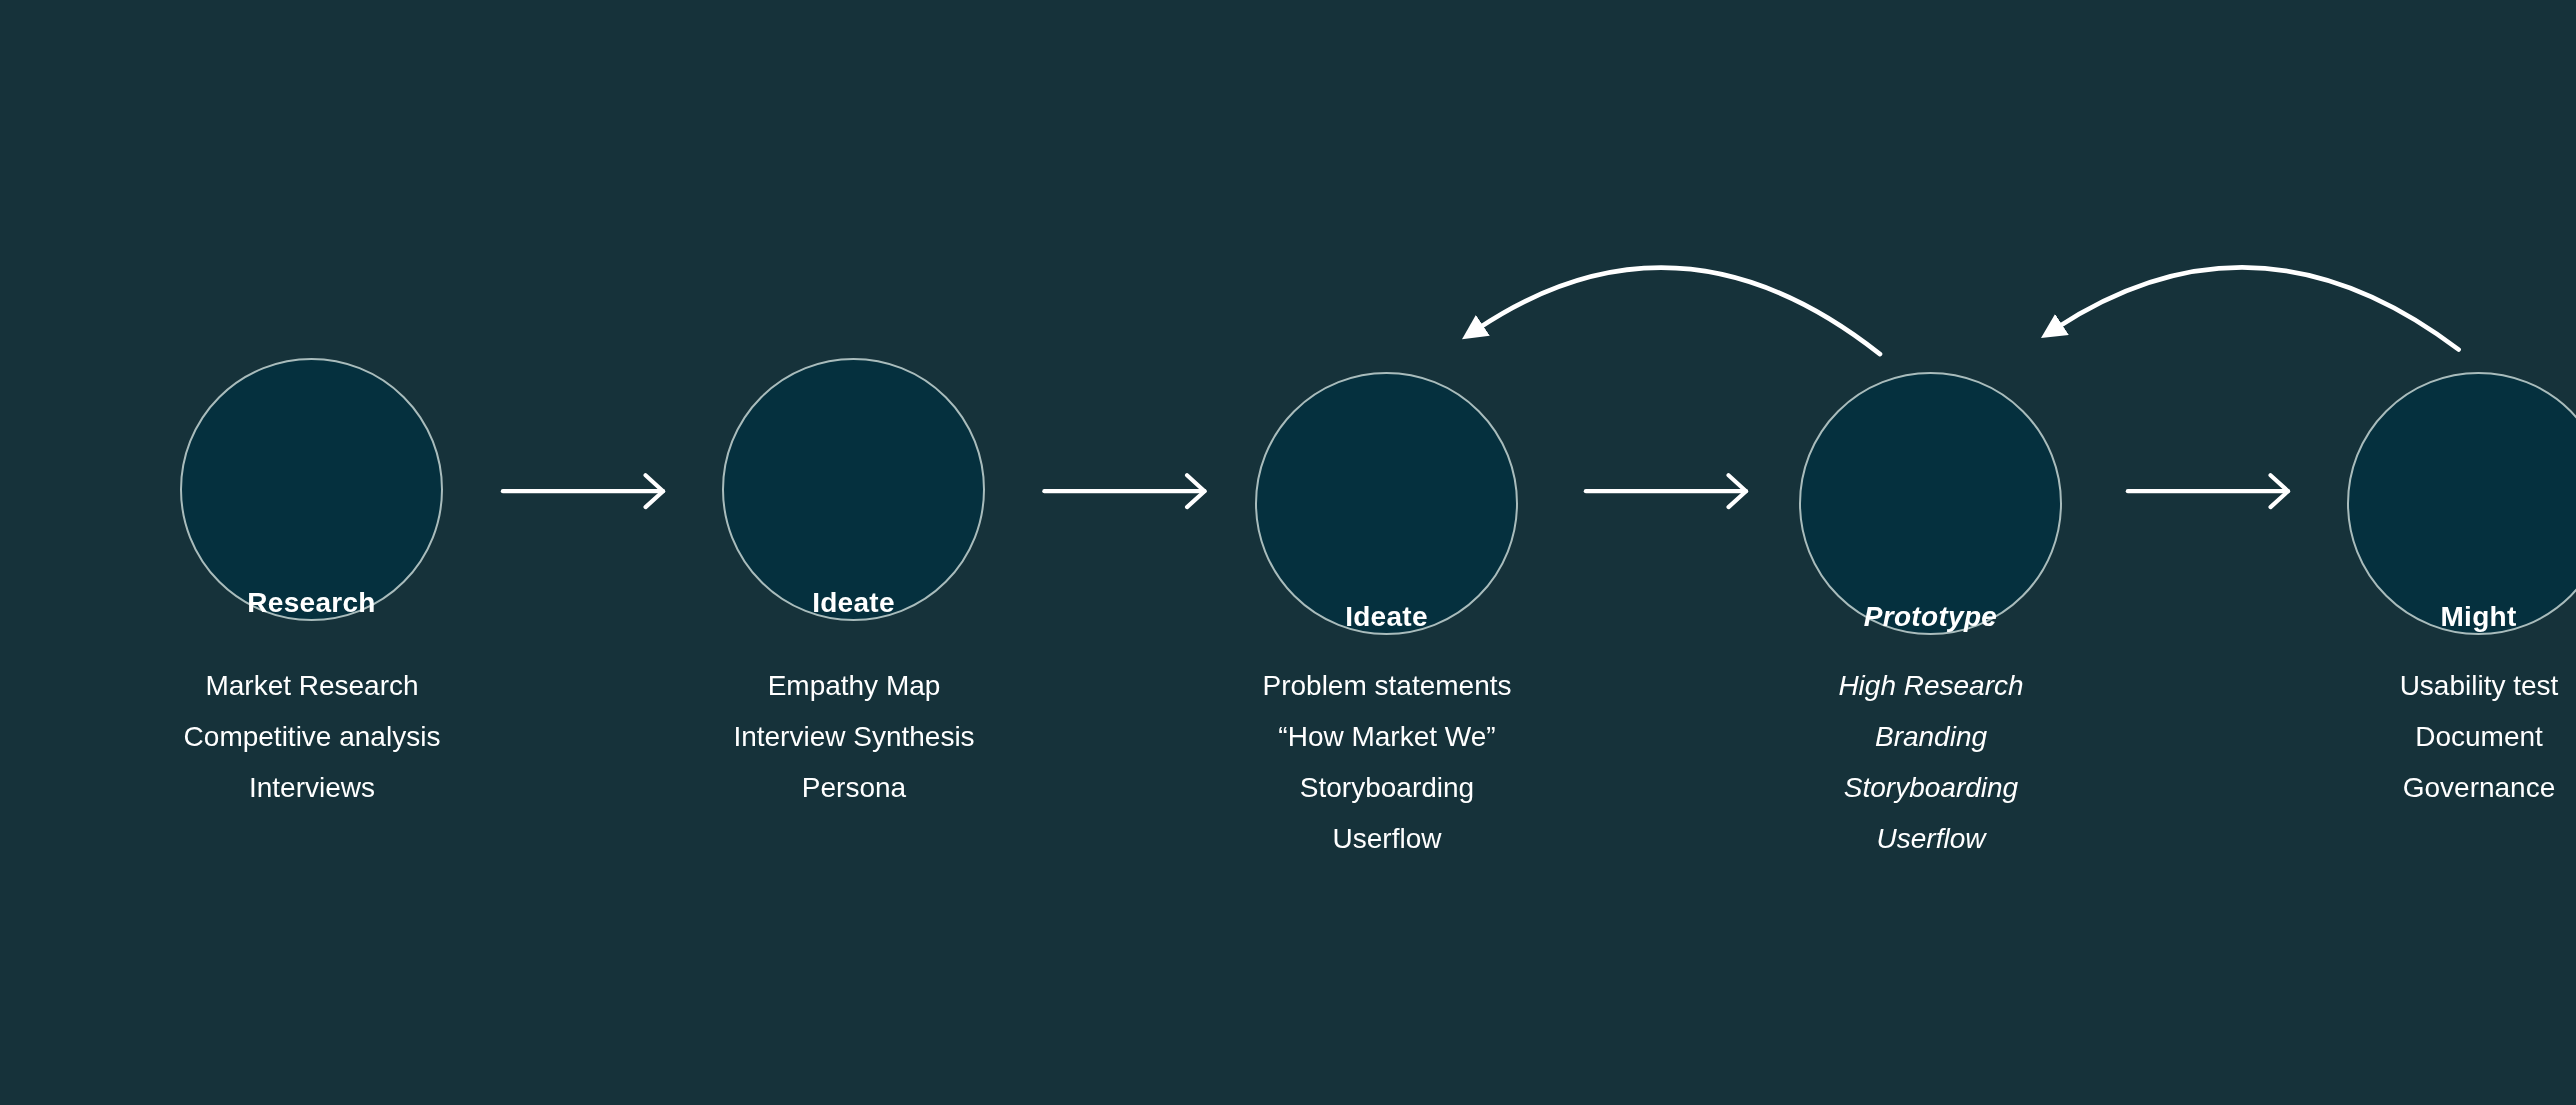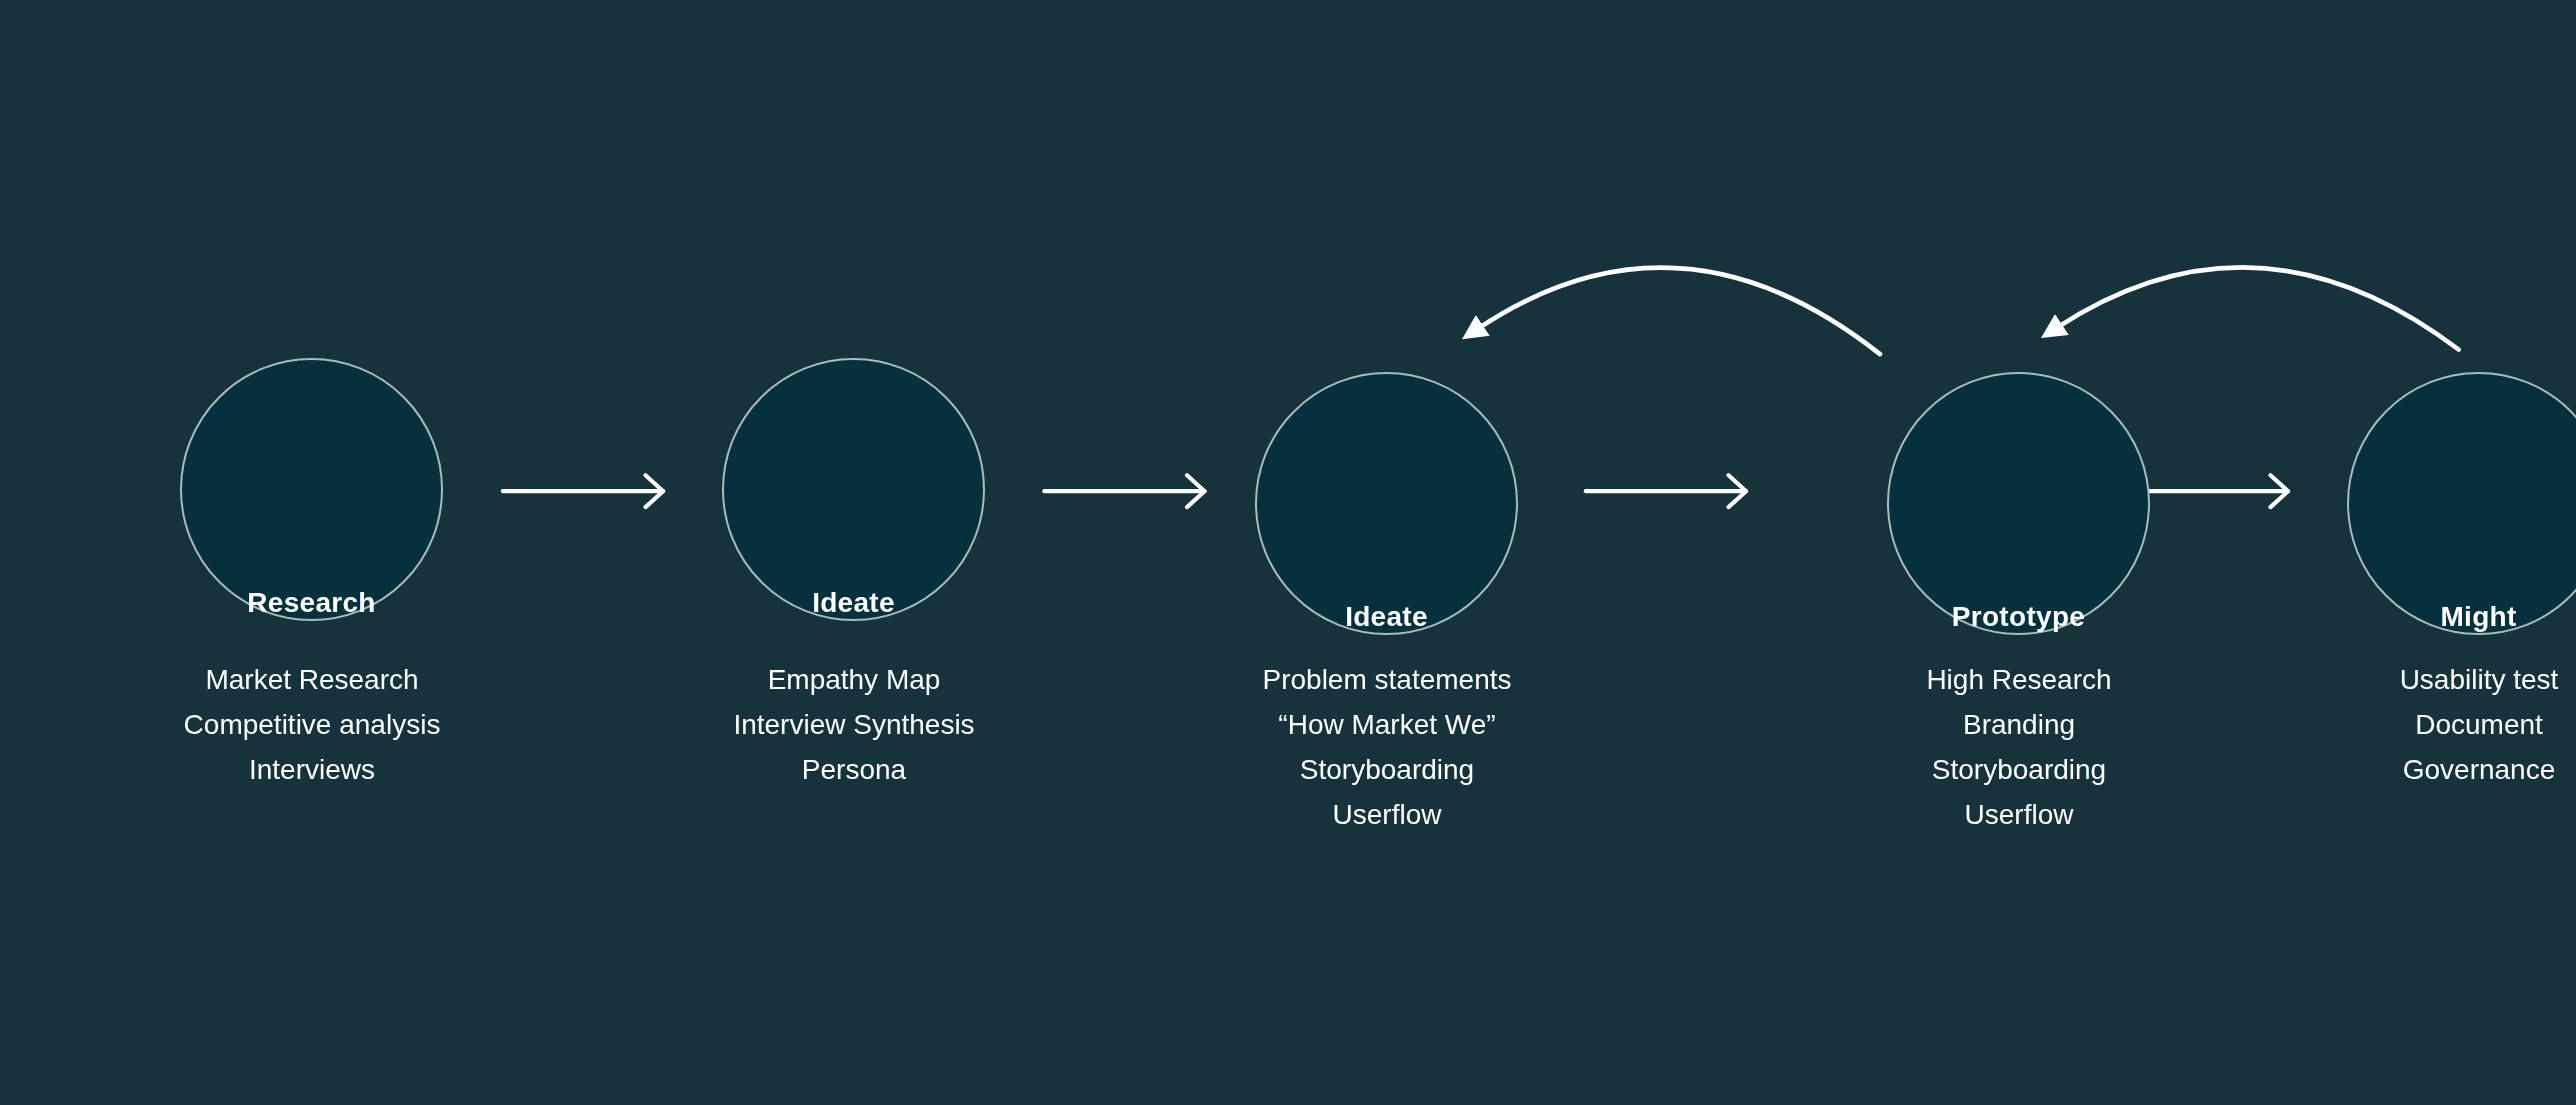--- a/index.html
+++ b/index.html
@@ -18,21 +18,21 @@
   }
   .stage {
     position: absolute;
     top: 0;
     height: 100%;
     width: 526px;
   }
   .stage-s0 { left: 49px; }
   .stage-s1 { left: 591px; }
   .stage-s2 { left: 1124px; }
-  .stage-s3 { left: 1756px; }
+  .stage-s3 { left: 1668px; font-style: italic; }
   .stage-s4 { left: 2216px; }
 
   .circle {
     position: absolute;
     left: 131px;
     width: 263px;
     height: 263px;
     border-radius: 50%;
     box-sizing: border-box;
     background: var(--circle-fill, #05303E);
@@ -55,21 +55,21 @@
     position: absolute;
     left: 0;
     right: 0;
     top: 657px;
     text-align: center;
     font-size: 28px;
     font-weight: 400;
     line-height: 45px;
     color: var(--text, #FFFFFF);
   }
-  .item { white-space: nowrap; }
+  .item { white-space: nowrap; margin-top: 6px; }
 
   svg.overlay {
     position: absolute;
     left: 0;
     top: 0;
     width: 2778px;
     height: 1106px;
     pointer-events: none;
   }
   .flow-stroke {

